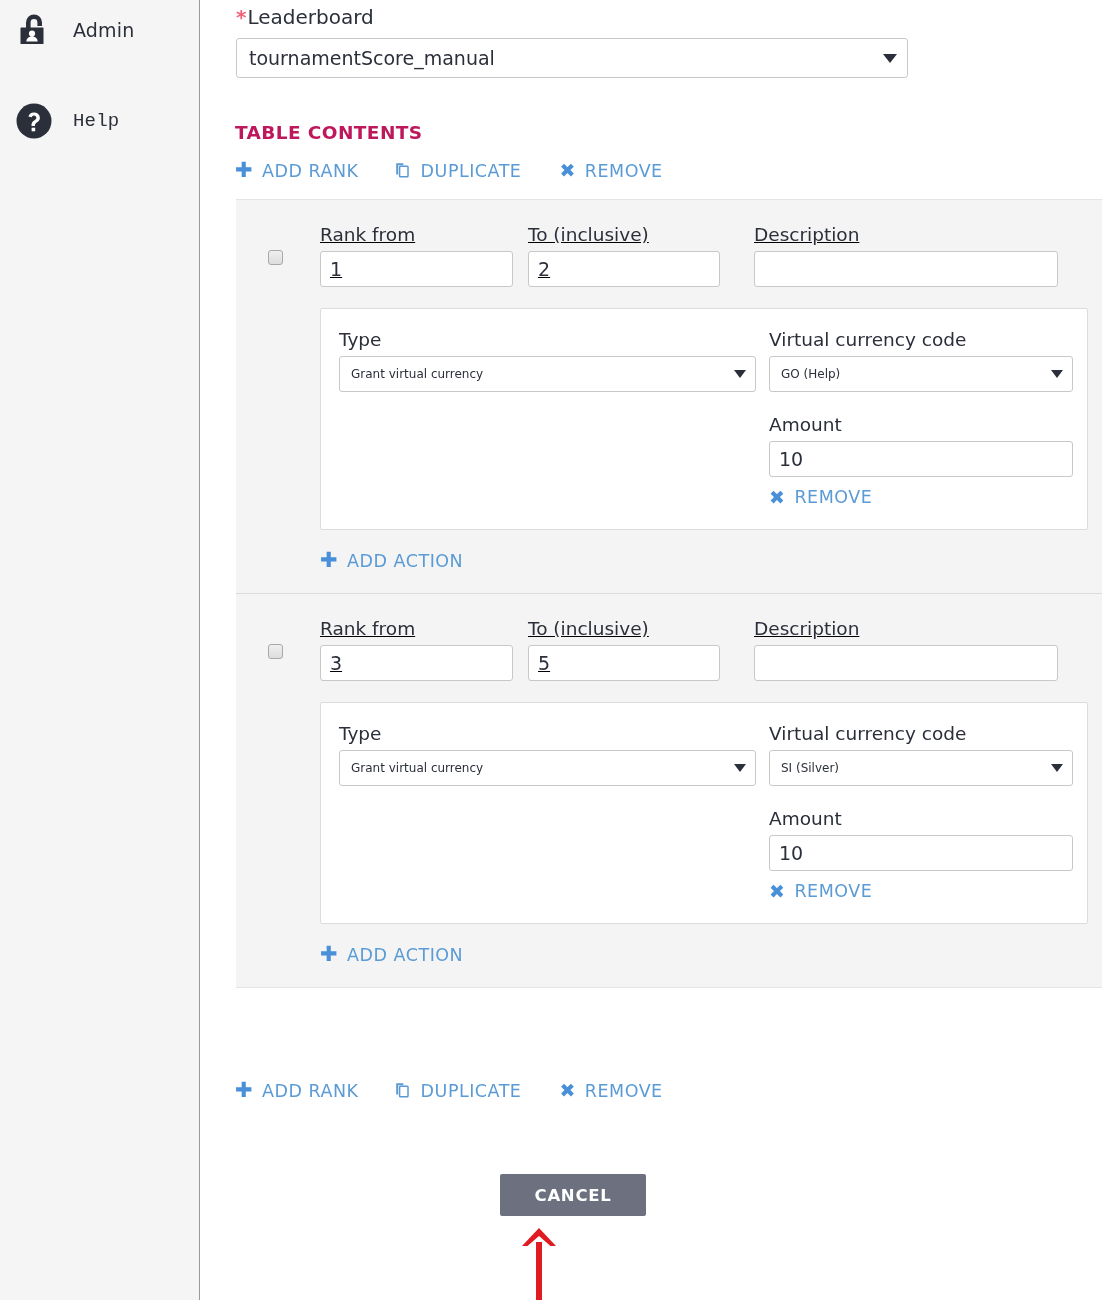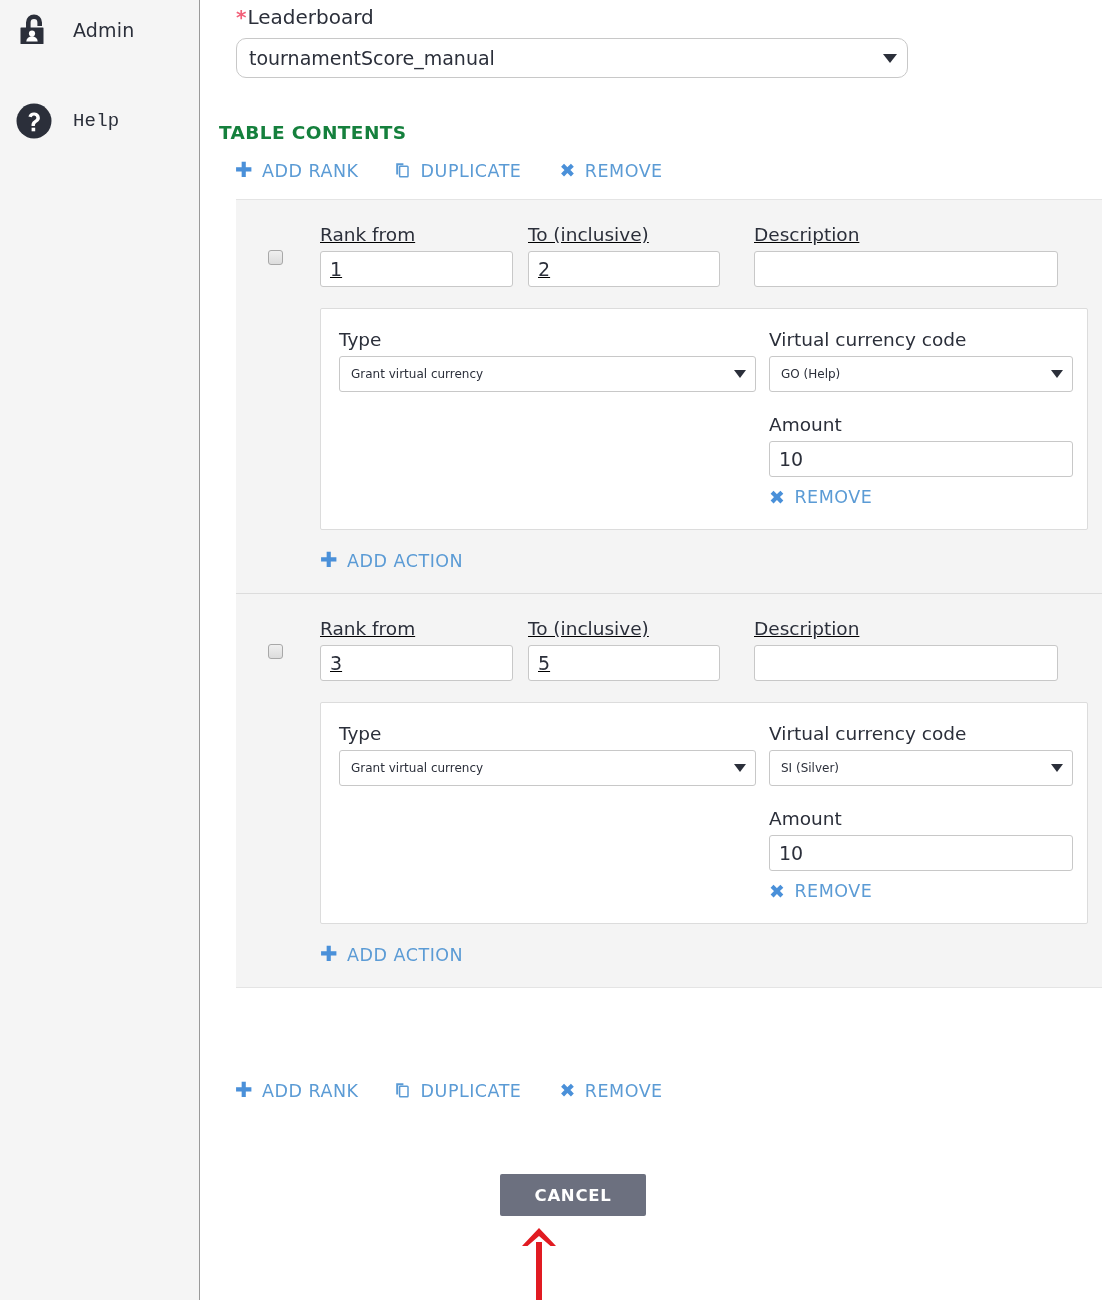--- a/index.html
+++ b/index.html
@@ -46,21 +46,21 @@
     position: absolute; left: 35px; top: 5px;
     font-size: 20px; color: #2b2f3a;
     white-space: nowrap;
   }
   .req-star { color: #f2617a; font-size: 20px; font-weight: 700; margin-right: 1px; }
 
   .top-select {
     position: absolute; left: 35px; top: 38px;
     width: 672px; height: 40px;
     border: 1px solid #c8c8c8;
-    border-radius: 10px;
+    border-radius: 3px;
     background: #fff;
     display: flex; align-items: center;
     padding: 0 10px 0 12px;
     font-size: 19px; color: #2b2f3a;
     cursor: pointer;
   }
   .top-select .val { flex: 1; }
 
   .caret {
     width: 0; height: 0;
@@ -69,23 +69,23 @@
     border-top: 9px solid #2b2f3a;
   }
   .caret-sm {
     width: 0; height: 0;
     border-left: 6px solid transparent;
     border-right: 6px solid transparent;
     border-top: 8px solid #2b2f3a;
   }
 
   .section-title {
-    position: absolute; left: 18px; top: 122px;
+    position: absolute; left: 34px; top: 122px;
     font-size: 18.5px; font-weight: 700;
-    color: #15803d; letter-spacing: .4px;
+    color: #be185d; letter-spacing: .4px;
   }
 
   
   .link-row { position: absolute; display: flex; align-items: center; }
   .lnk {
     display: flex; align-items: center;
     color: #5b9bd5; font-size: 17.5px;
     letter-spacing: .5px; cursor: pointer;
     white-space: nowrap;
   }

